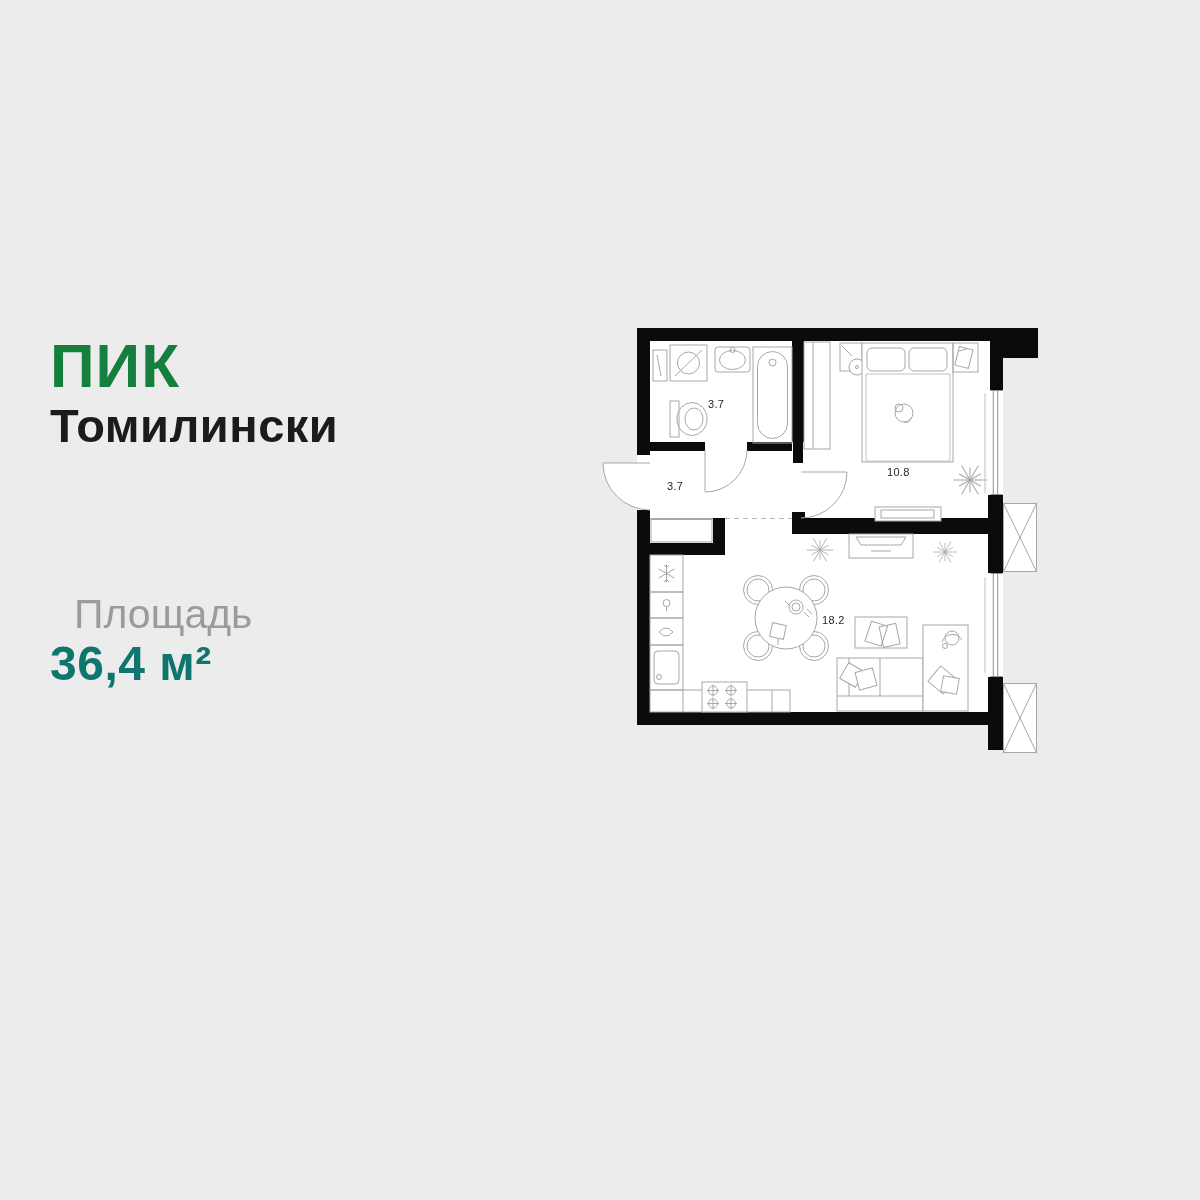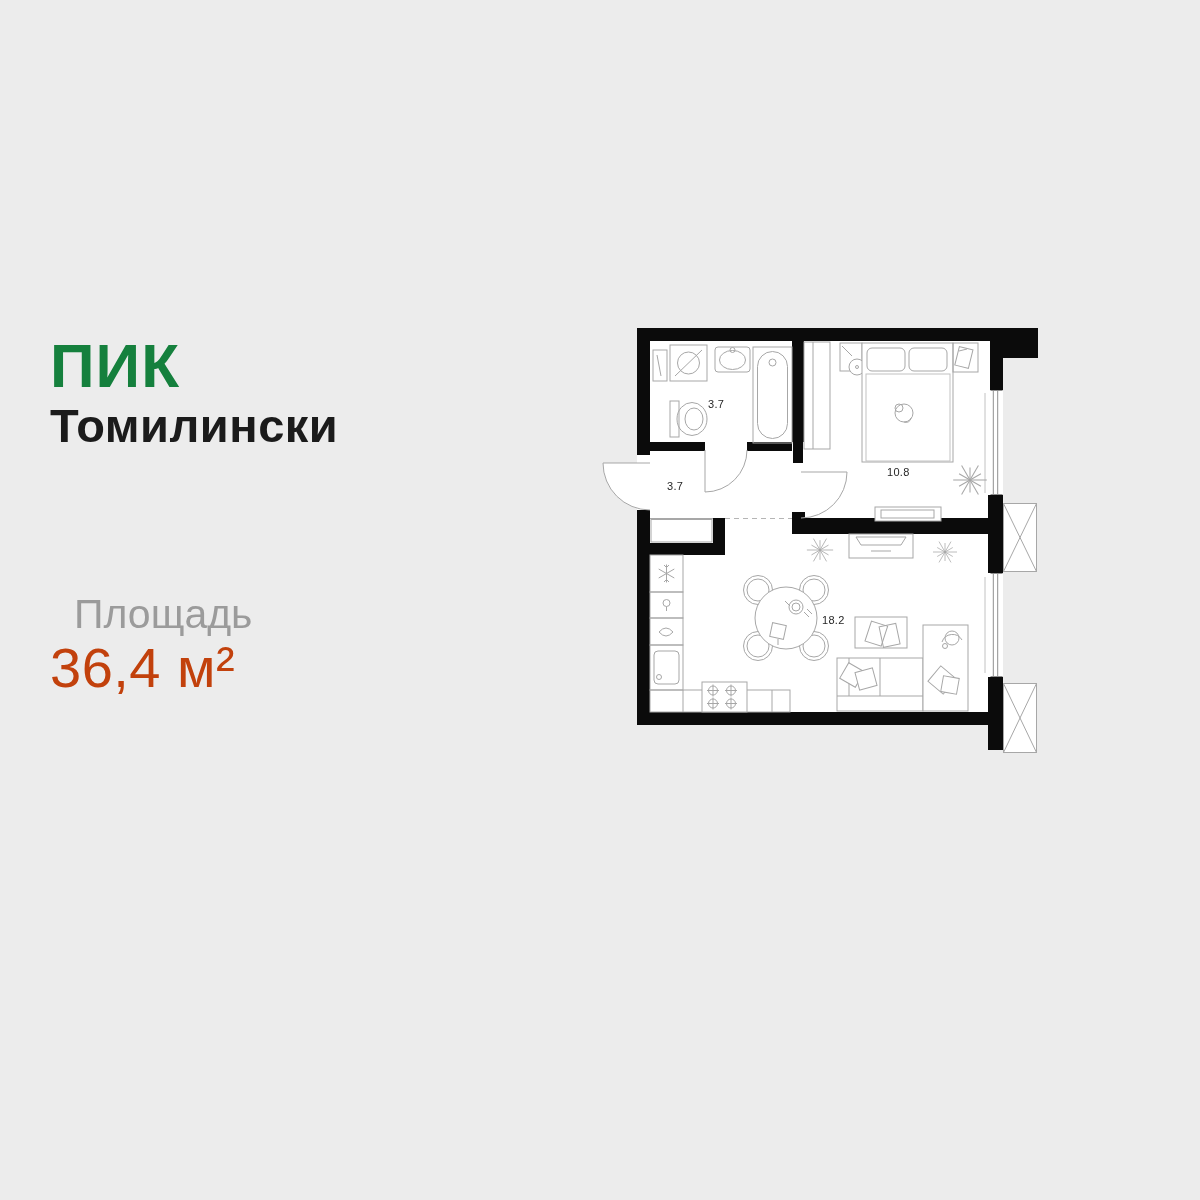--- a/index.html
+++ b/index.html
@@ -17,21 +17,21 @@
     position:absolute;left:50px;top:398px;margin:0;
     font-size:47px;font-weight:700;line-height:56px;letter-spacing:.5px;
     color:#1B1B1B;width:400px;
   }
   .area-label{
     position:absolute;left:50px;top:594px;
     font-size:41px;font-weight:400;color:#9B9B9B;line-height:1;margin-left:24px;
   }
   .area-value{
     position:absolute;left:50px;top:640px;
-    font-size:56px;font-weight:400;letter-spacing:.5px;color:#c2410c;line-height:1;
+    font-size:48px;font-weight:700;letter-spacing:.5px;color:#0f766e;line-height:1;
   }
   .plan{position:absolute;left:595px;top:315px;width:465px;height:445px;}
   .wall{fill:#0B0B0B;stroke:none;}
   .fx{fill:none;stroke:#A7A7A7;stroke-width:1;}
   .fxw{fill:#FFFFFF;stroke:#A7A7A7;stroke-width:1;}
   .thin{fill:none;stroke:#C2C2C2;stroke-width:1;}
   .win{stroke:#8F8F8F;stroke-width:1;fill:none;}
   .lbl{font-size:11px;fill:#262626;letter-spacing:.3px;
        font-family:"Liberation Sans","DejaVu Sans",sans-serif;}
 </style>

